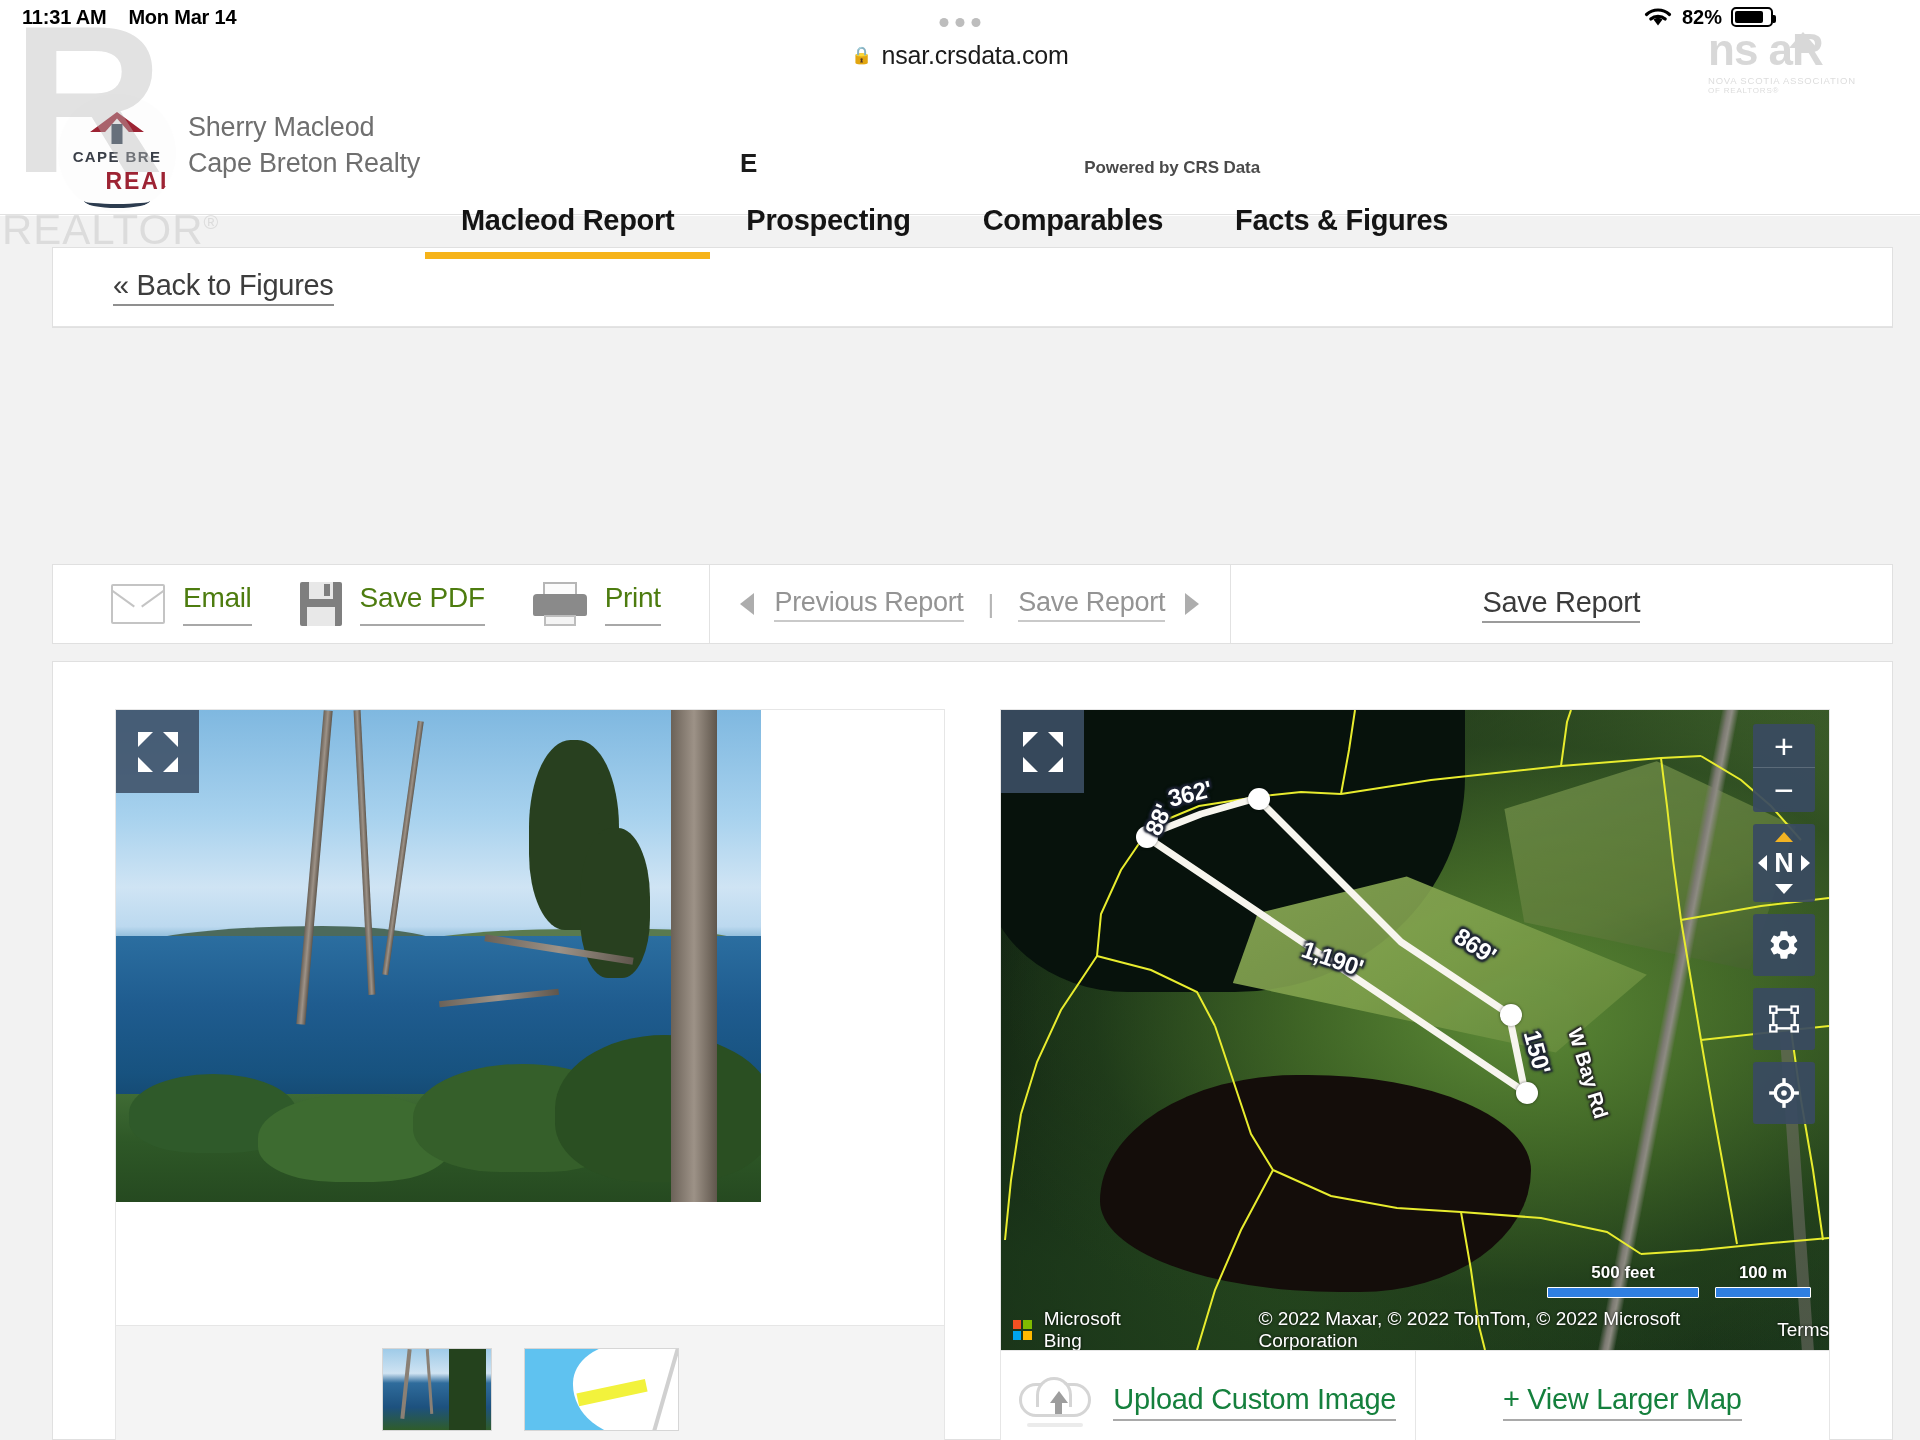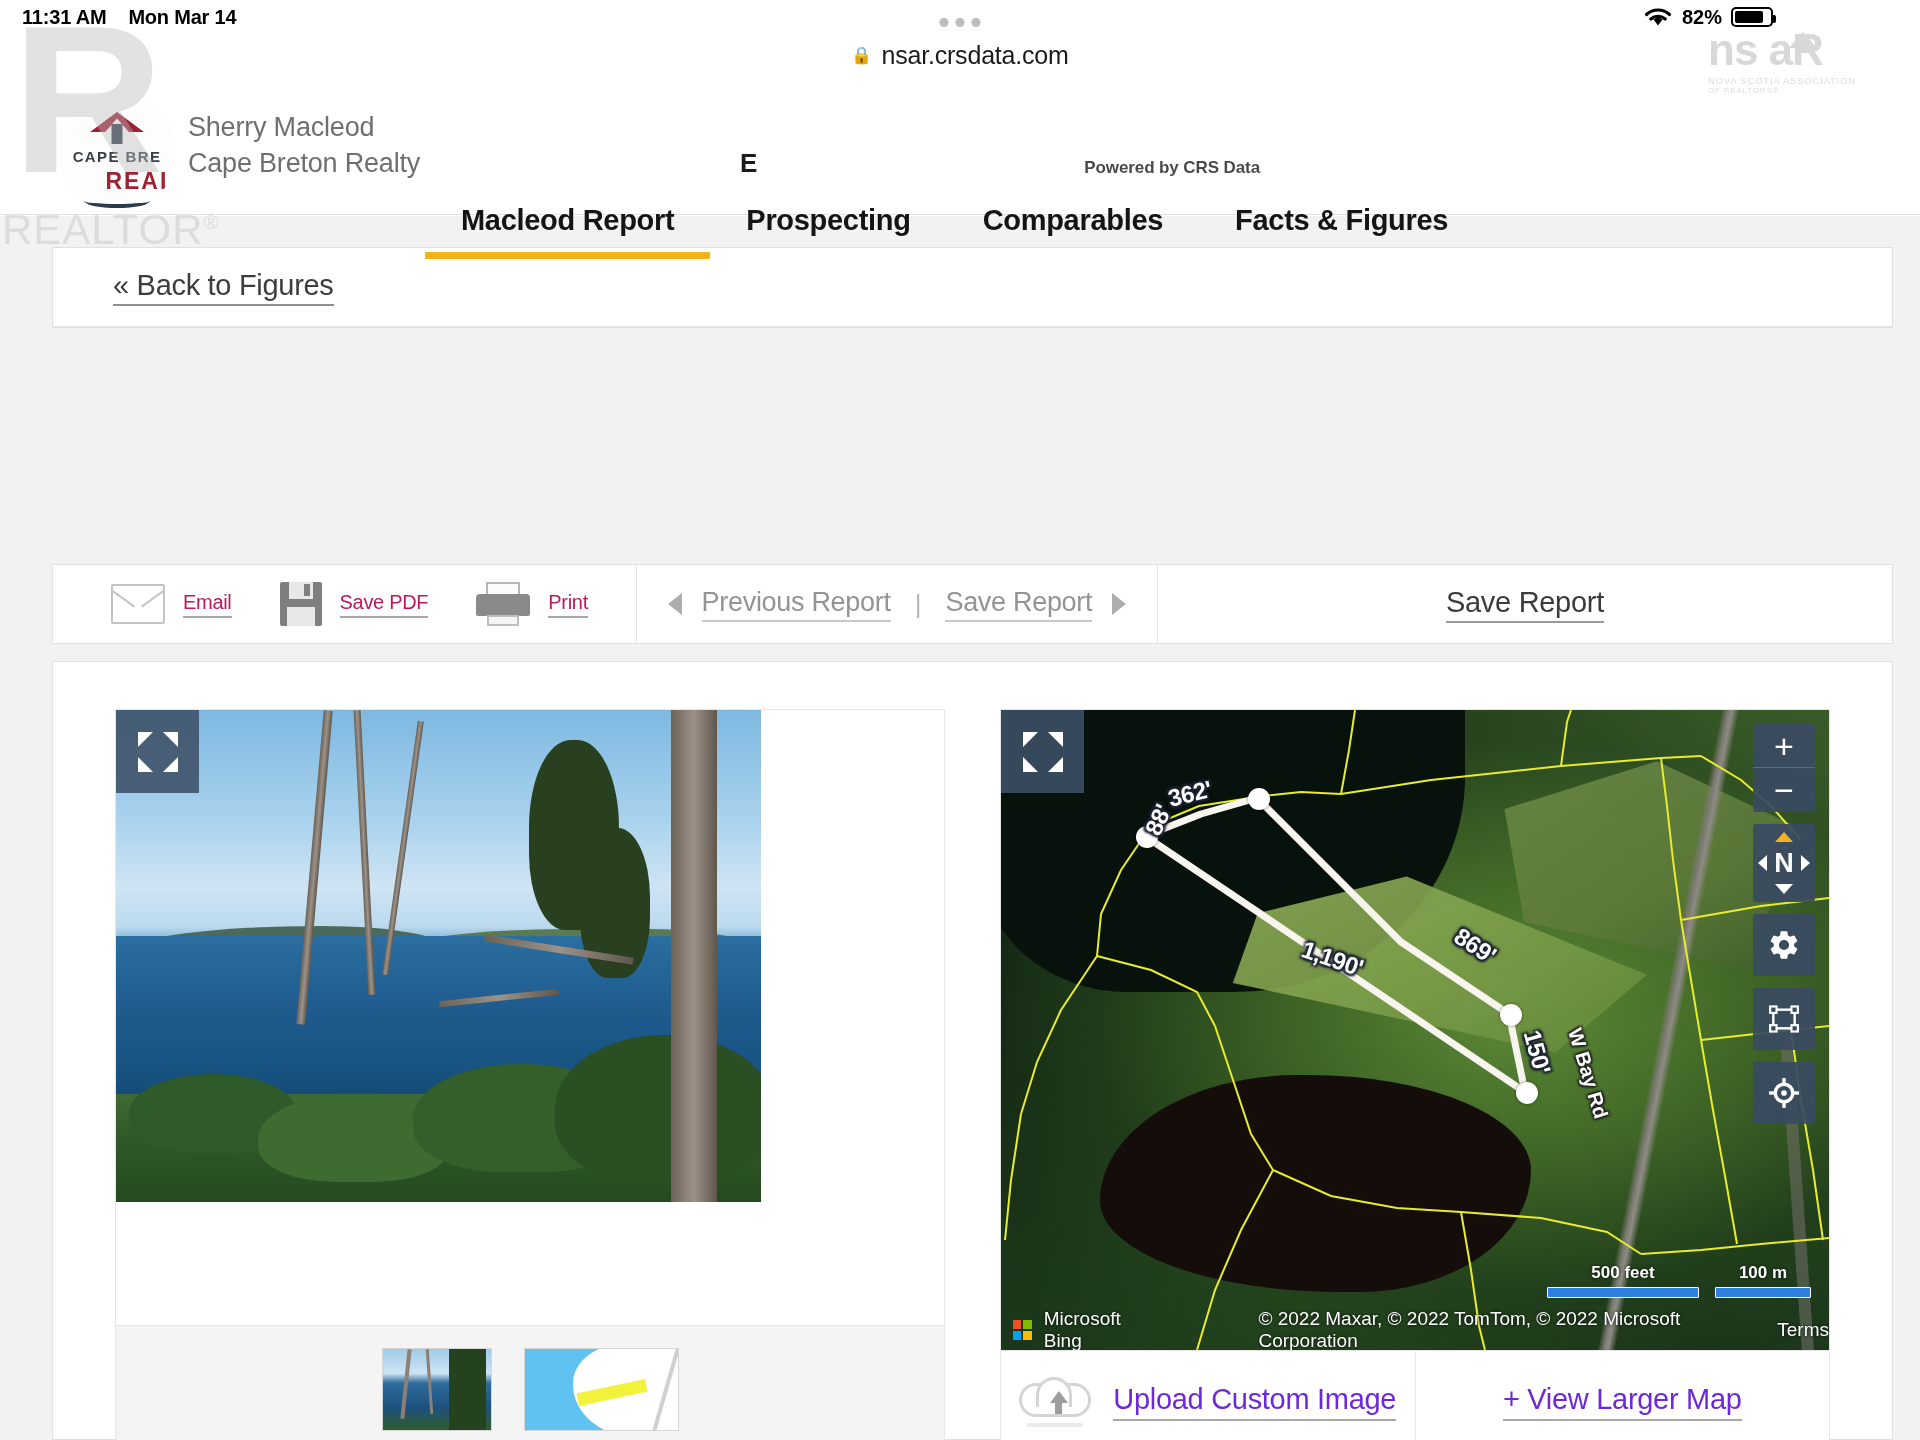--- a/index.html
+++ b/index.html
@@ -190,22 +190,22 @@
     position: absolute; left: 52px; top: 348px; width: 1841px; height: 80px;
     background: #fff; border: 1px solid #e0e0e0; display: flex; align-items: stretch;
   }
   .act-group {
     display: flex; align-items: center; padding-left: 58px; gap: 0;
   }
   .act-item {
     display: flex; align-items: center; gap: 18px; margin-right: 48px; cursor: pointer;
   }
   .act-label {
-    font-size: 20px; color: #be185d; border-bottom: 2px solid #a8a8a8;
-    padding-bottom: 2px; letter-spacing: -0.3px;
+    font-size: 28px; color: #4d7c0f; border-bottom: 2px solid #a8a8a8;
+    padding-bottom: 10px; letter-spacing: -0.3px;
   }
   .ico-env {
     width: 54px; height: 40px; border: 2px solid #c4c4c4; background: #fff;
     position: relative; overflow: hidden; border-radius: 2px;
   }
   .ico-env::before, .ico-env::after {
     content: ""; position: absolute; top: 1px; width: 32px; height: 32px;
     border-top: 2px solid #c4c4c4;
   }
   .ico-env::before { left: -4px; transform: rotate(36deg); transform-origin: left top; }
@@ -497,21 +497,21 @@
   .map-footer {
     position: absolute; left: 0; bottom: 0; width: 100%; height: 103px;
     border-top: 1px solid #e6e6e6; display: flex; align-items: stretch;
   }
   .mf-half {
     flex: 1; display: flex; align-items: center; justify-content: center; gap: 22px;
     cursor: pointer;
   }
   .mf-half + .mf-half { border-left: 1px solid #e6e6e6; }
   .mf-label {
-    font-size: 29px; color: #6d28d9; border-bottom: 2px solid #a9a9a9;
+    font-size: 29px; color: #15803d; border-bottom: 2px solid #a9a9a9;
     padding-bottom: 3px; letter-spacing: -0.3px;
   }
   .ico-cloud {
     width: 72px; height: 50px; position: relative;
   }
   .cloud-body {
     position: absolute; left: 0; bottom: 10px; width: 72px; height: 34px;
     border: 3px solid #d5d5d5; border-radius: 18px; background: #fff;
   }
   .cloud-bump {

